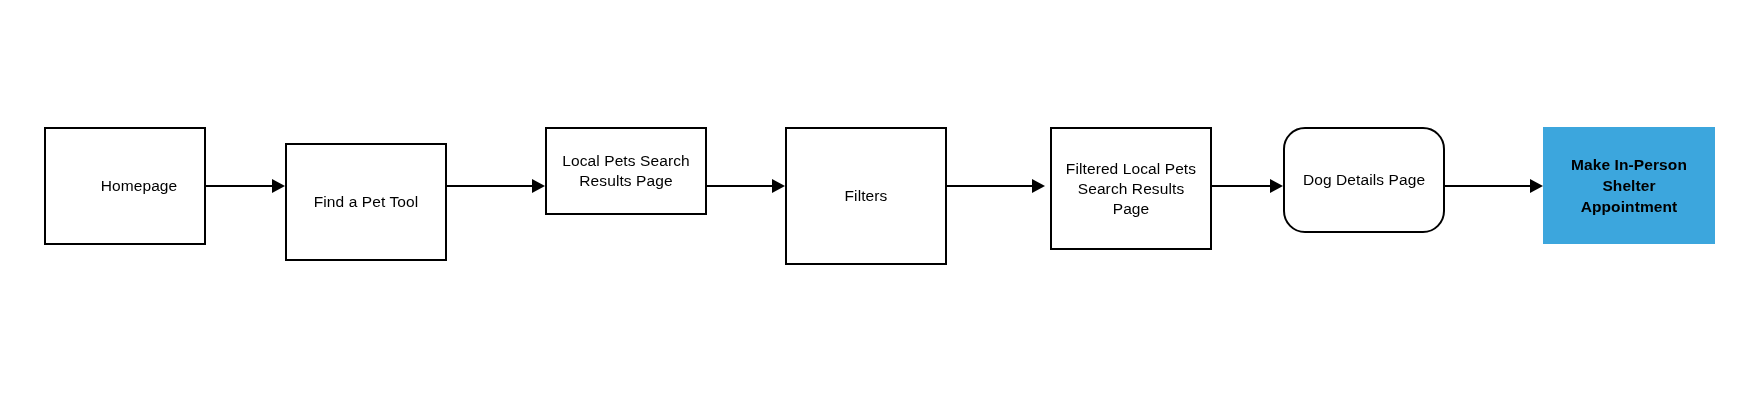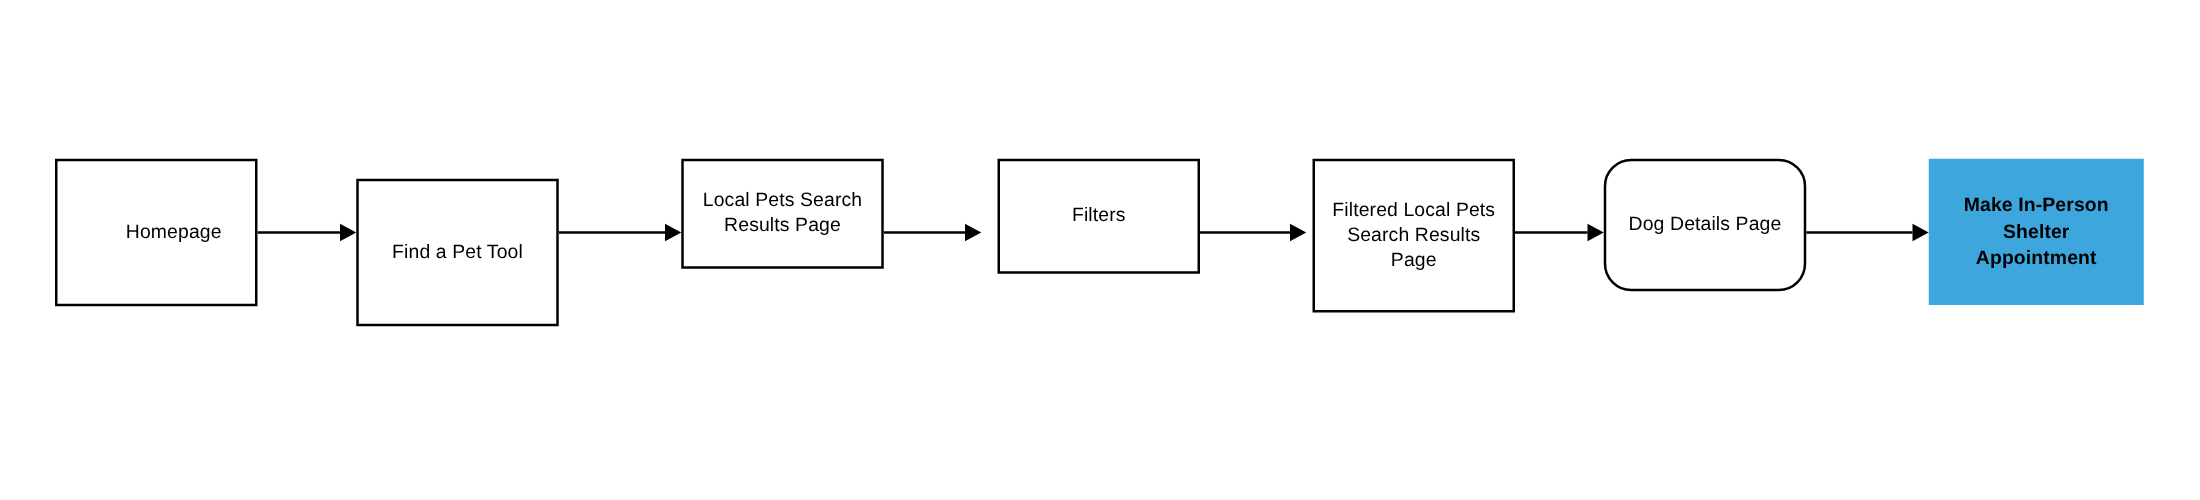--- a/index.html
+++ b/index.html
@@ -114,21 +114,21 @@
 
   <div class="node node-process" style="left:285px; top:143px; width:162px; height:118px;">
     <span class="node-label">Find a Pet Tool</span>
   </div>
 
   <div class="node node-process" style="left:545px; top:127px; width:162px; height:88px;">
     <span class="node-label">Local Pets Search
 Results Page</span>
   </div>
 
-  <div class="node node-process" style="left:785px; top:127px; width:162px; height:92px;margin-left:13px;">
+  <div class="node node-process" style="left:785px; top:127px; width:162px; height:138px;">
     <span class="node-label">Filters</span>
   </div>
 
   <div class="node node-process" style="left:1050px; top:127px; width:162px; height:123px;">
     <span class="node-label">Filtered Local Pets
 Search Results
 Page</span>
   </div>
 
   <div class="node node-process" style="left:1283px; top:127px; width:162px; height:106px;border-radius:22px;">

